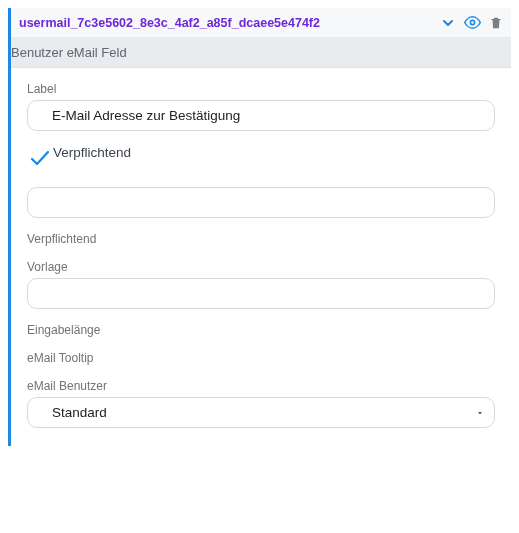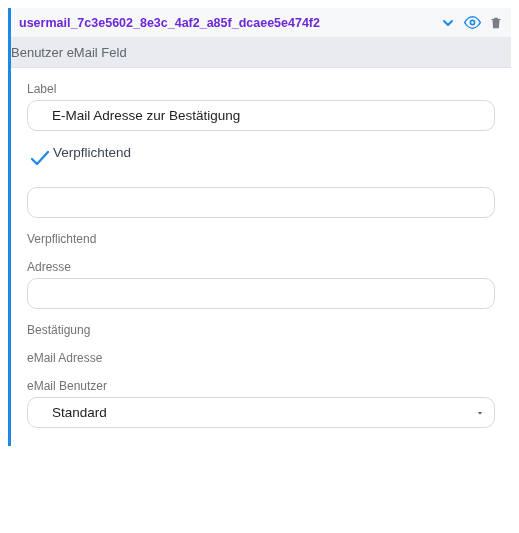--- a/index.html
+++ b/index.html
@@ -68,30 +68,30 @@
 
     <div class="row">
       <input class="inp" type="text" value="" style="">
     </div>
 
     <div class="row">
       <label class="lbl">Verpflichtend</label>
     </div>
 
     <div class="row">
-      <label class="lbl">Adresse</label>
+      <label class="lbl">Vorlage</label>
       <input class="inp" type="text" value="" style="">
     </div>
 
     <div class="row">
-      <label class="lbl">Bestätigung</label>
+      <label class="lbl">Eingabelänge</label>
     </div>
 
     <div class="row">
-      <label class="lbl">eMail Adresse</label>
+      <label class="lbl">eMail Tooltip</label>
     </div>
 
     <div class="row" style="margin-bottom:0;">
       <label class="lbl">eMail Benutzer</label>
       <div class="sel-wrap">
         <input class="inp" type="text" readonly="" style="cursor: pointer;" value="Standard">
         <span class="sel-arrow">
           <svg width="10" height="10" viewBox="0 0 24 24" fill="currentColor">
               <path d="M7 10l5 5 5-5z"></path>
             </svg>

